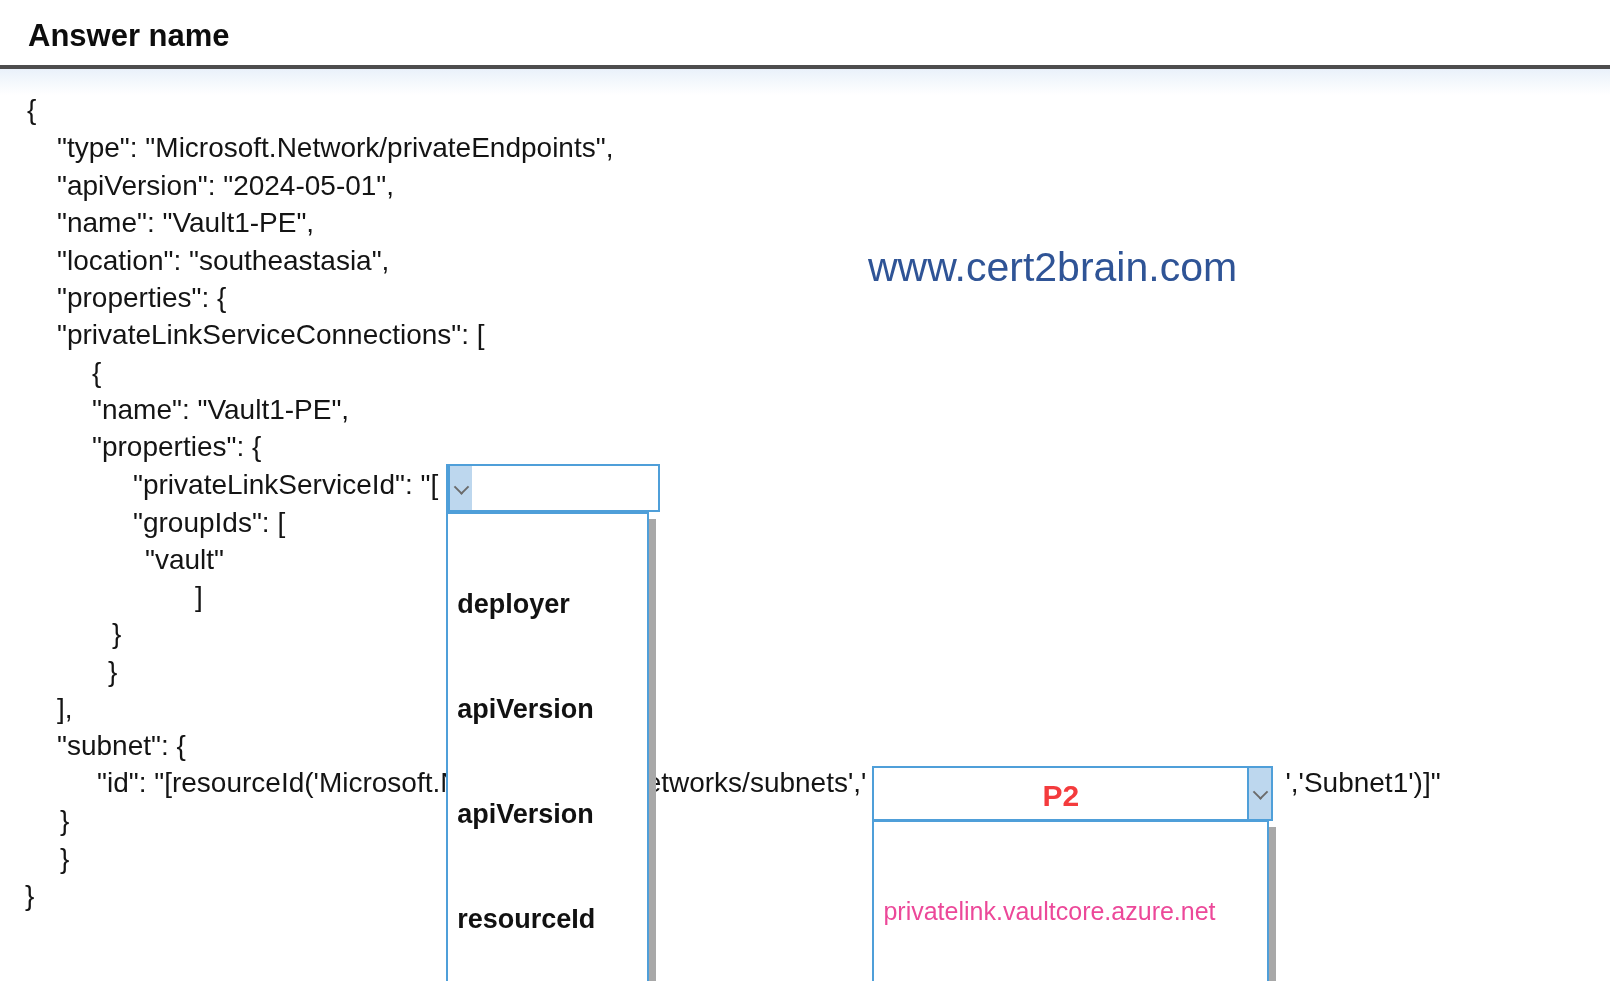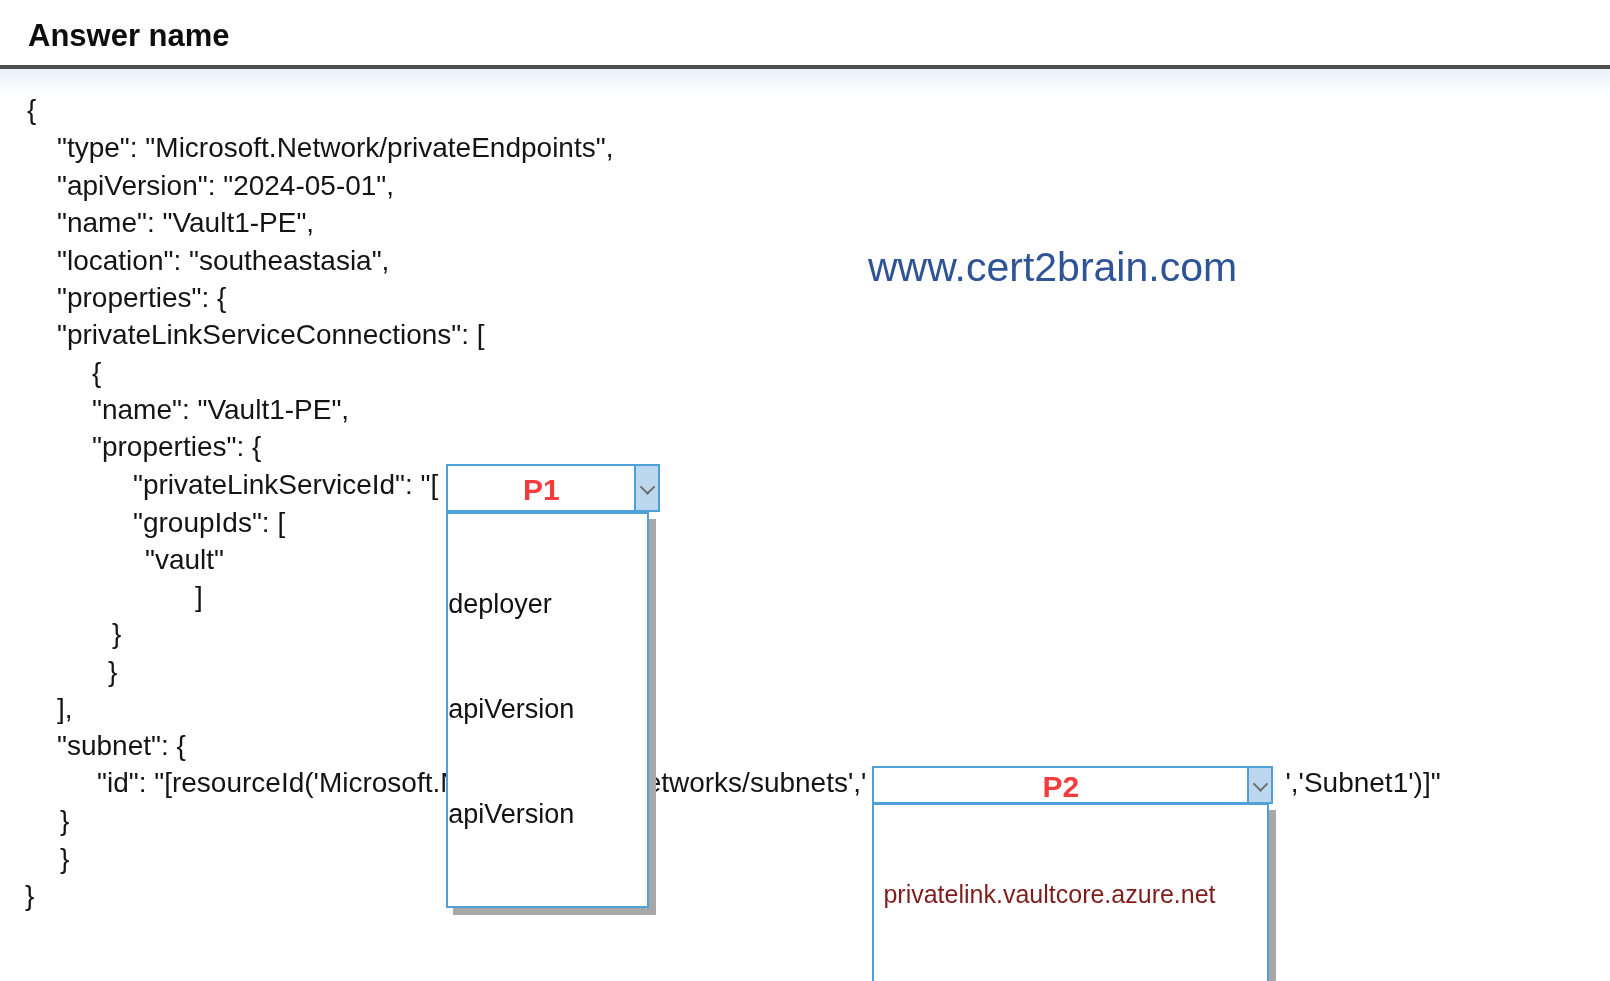--- a/index.html
+++ b/index.html
@@ -45,21 +45,21 @@
   
   .select {
     position: relative;
     display: inline-flex; align-items: stretch;
     background: #ffffff;
     border: 2px solid #4f9fd9;
     box-sizing: border-box;
     z-index: 10;
   }
   .select.p1 { width: 214px; height: 48px; margin: -4px 12px 0 8px; }
-  .select.p2 { width: 401px; height: 38px; margin: 0px 12px 0 6px; }
+  .select.p2 { width: 401px; height: 55px; margin: 0px 12px 0 6px; }
   .sel-label {
     flex: 1; display: flex; align-items: center; justify-content: center;
     font-size: 30px; font-weight: bold; color: #f43b3d;
     padding-top: 4px;
   }
   .sel-arrow {
     width: 22px; flex: 0 0 22px;
     background: #bdd7ee;
     border-left: 2px solid #4f9fd9;
     display: flex; align-items: center; justify-content: center;
@@ -76,25 +76,25 @@
     margin: 0; padding: 4px 0 5px 0;
     list-style: none;
     background: #ffffff;
     border: 2px solid #4f9fd9;
     box-shadow: 7px 7px 0 #a8a8a8;
     z-index: 12;
   }
   .p1pop { top: calc(100% + 2px); width: 199px; }
   .p1pop li {
     font-size: 27px; line-height: 37px; color: #111111;
-    white-space: nowrap;
+    padding-left: 9px; white-space: nowrap; font-weight: bold;
   }
   .p2pop { top: calc(100% + 1px); width: 393px; }
   .p2pop li {
-    font-size: 25px; line-height: 35px; color: #7f1d1d;
+    font-size: 25px; line-height: 35px; color: #ec4899;
     padding-left: 9px; white-space: nowrap;
   }
 </style>
 </head>
 <body>
 
 <div class="page">
 
   <div class="page-title">Answer name</div>
   <div class="header-divider"></div>
@@ -109,26 +109,26 @@
   <span class="cl" style="left:57px;  top:244px">"location": "southeastasia",</span>
   <span class="cl" style="left:57px;  top:281px">"properties": {</span>
   <span class="cl" style="left:57px;  top:318px">"privateLinkServiceConnections": [</span>
   <span class="cl" style="left:92px;  top:356px">{</span>
   <span class="cl" style="left:92px;  top:393px">"name": "Vault1-PE",</span>
   <span class="cl" style="left:92px;  top:430px">"properties": {</span>
 
   <div class="cl row" style="left:133px; top:468px">
     <span>"privateLinkServiceId": "[</span>
     <span class="select p1">
-      <span class="sel-label">P1</span>
       <span class="sel-arrow"><i class="chev"></i></span>
       <ul class="popup p1pop">
         <li>deployer</li>
         <li>apiVersion</li>
         <li>apiVersion</li>
+        <li>resourceId</li>
       </ul>
     </span>
   </div>
 
   <span class="cl" style="left:133px; top:506px">"groupIds": [</span>
   <span class="cl" style="left:145px; top:543px">"vault"</span>
   <span class="cl" style="left:195px; top:580px">]</span>
   <span class="cl" style="left:112px; top:617px">}</span>
   <span class="cl" style="left:108px; top:655px">}</span>
   <span class="cl" style="left:57px;  top:692px">],</span>

